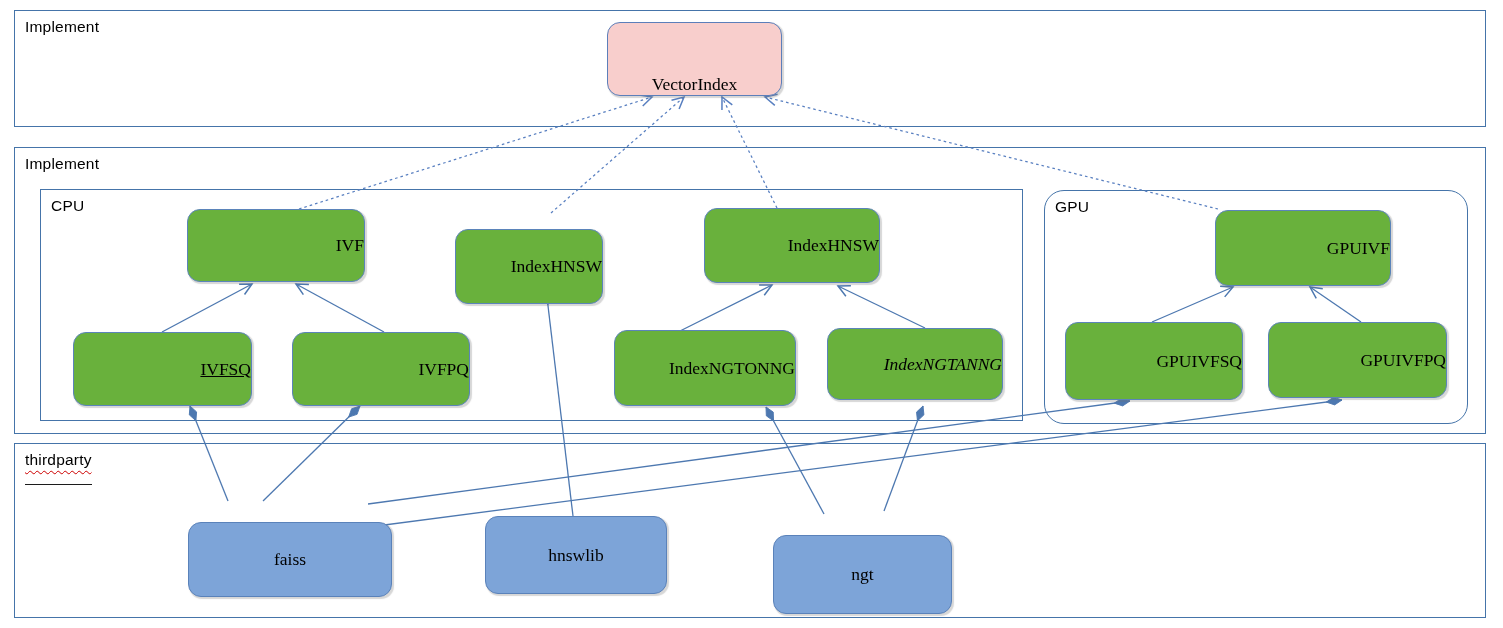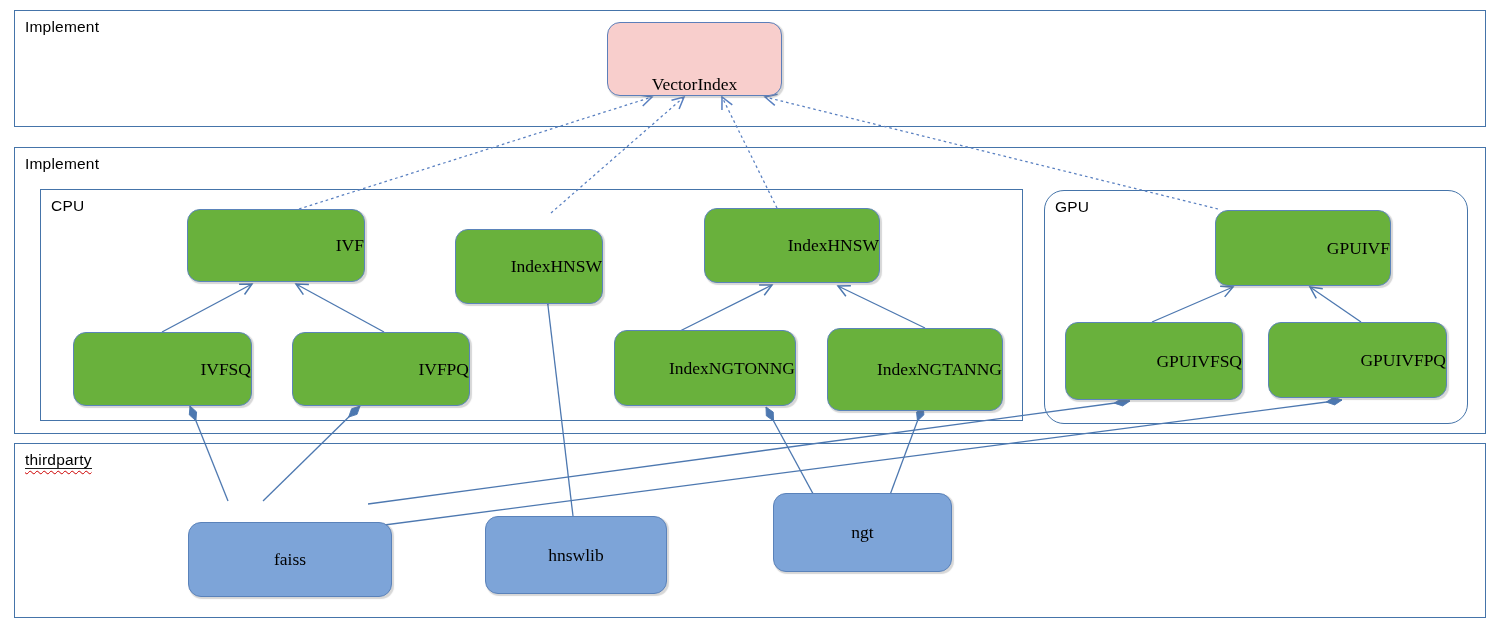--- a/index.html
+++ b/index.html
@@ -12,21 +12,21 @@
     box-sizing:border-box;background:transparent;
   }
   .clabel{
     position:absolute;top:7px;left:10px;font-size:15.5px;color:var(--text);
     letter-spacing:.2px;white-space:nowrap;
   }
   .misspelled{
     text-decoration:underline wavy var(--misspell_underline);
     text-decoration-thickness:1px;text-underline-offset:5px;
   }
-  .misspelled .inner{border-bottom:1.3px solid #1c1c1c;padding-bottom:0px;}
+  .misspelled .inner{border-bottom:1.3px solid #1c1c1c;padding-bottom:16px;}
   .node{
     position:absolute;box-sizing:border-box;border-radius:13px;
     display:flex;align-items:center;justify-content:center;
     font-family:"Liberation Serif",serif;font-size:17.5px;color:var(--text);
     box-shadow:1.5px 1.5px 1px rgba(110,110,110,.28);
   }
   .node.interface{background:var(--node_pink_fill);border:1.6px solid var(--node_pink_border);}
   .node.implementation{background:var(--node_green_fill);border:1.4px solid var(--node_green_border);justify-content:flex-end;}
   .node.thirdparty{background:var(--node_blue_fill);border:1.4px solid var(--node_blue_border);}
   svg.connectors{position:absolute;left:0;top:0;pointer-events:none;}
@@ -94,43 +94,43 @@
     </div>
     <div class="node implementation" style="left: 187px; top: 209px; width: 178px; height: 73px;">
       <span>IVF</span>
     </div>
     <div class="node implementation" style="left: 455px; top: 229px; width: 148px; height: 75px;">
       <span>IndexHNSW</span>
     </div>
     <div class="node implementation" style="left: 704px; top: 208px; width: 176px; height: 75px;">
       <span>IndexHNSW</span>
     </div>
-    <div class="node implementation" style="left: 73px; top: 332px; width: 179px; height: 74px;">
+    <div class="node implementation" style="left: 73px; top: 332px; width: 179px; height: 74px; text-decoration: underline;">
       <span>IVFSQ</span>
     </div>
     <div class="node implementation" style="left: 614px; top: 330px; width: 182px; height: 76px;">
       <span>IndexNGTONNG</span>
     </div>
     <div class="node implementation" style="left: 292px; top: 332px; width: 178px; height: 74px;">
       <span>IVFPQ</span>
     </div>
-    <div class="node implementation" style="left: 827px; top: 328px; width: 176px; height: 83px;">
+    <div class="node implementation" style="left: 827px; top: 328px; width: 176px; height: 72px; font-style: italic;">
       <span>IndexNGTANNG</span>
     </div>
     <div class="node implementation" style="left: 1171px; top: 210px; width: 176px; height: 76px; margin-left: 44px;">
       <span>GPUIVF</span>
     </div>
     <div class="node implementation" style="left: 1065px; top: 322px; width: 178px; height: 78px;">
       <span>GPUIVFSQ</span>
     </div>
     <div class="node implementation" style="left: 1268px; top: 322px; width: 179px; height: 76px;">
       <span>GPUIVFPQ</span>
     </div>
     <div class="node thirdparty" style="left: 188px; top: 522px; width: 204px; height: 75px;">
       <span>faiss</span>
     </div>
     <div class="node thirdparty" style="left: 485px; top: 516px; width: 182px; height: 78px;">
       <span>hnswlib</span>
     </div>
-    <div class="node thirdparty" style="left: 773px; top: 493px; width: 179px; height: 79px;">
+    <div class="node thirdparty" style="left: 773px; top: 535px; width: 179px; height: 79px;">
       <span>ngt</span>
     </div>
   </div>
 
 </body></html>

